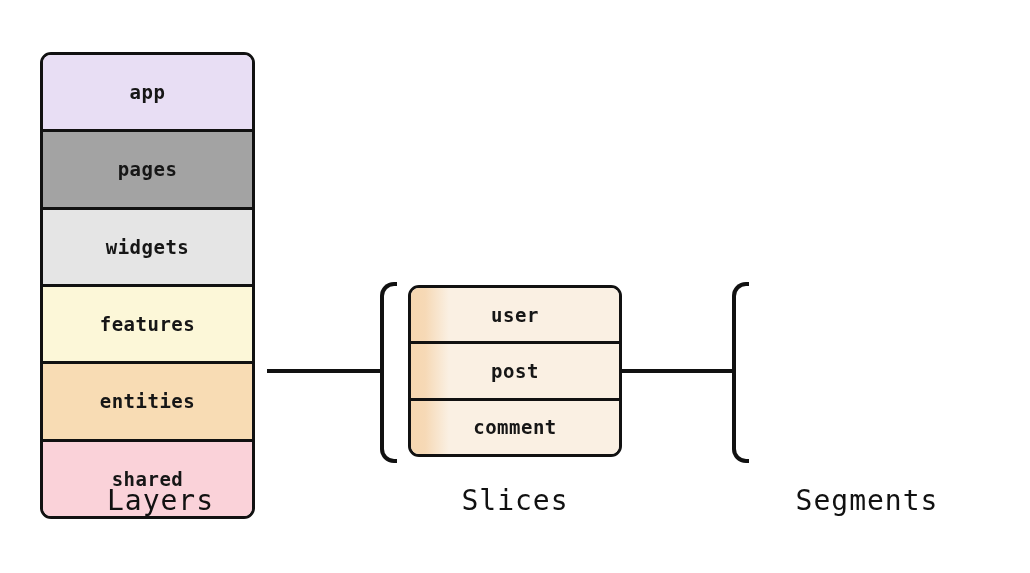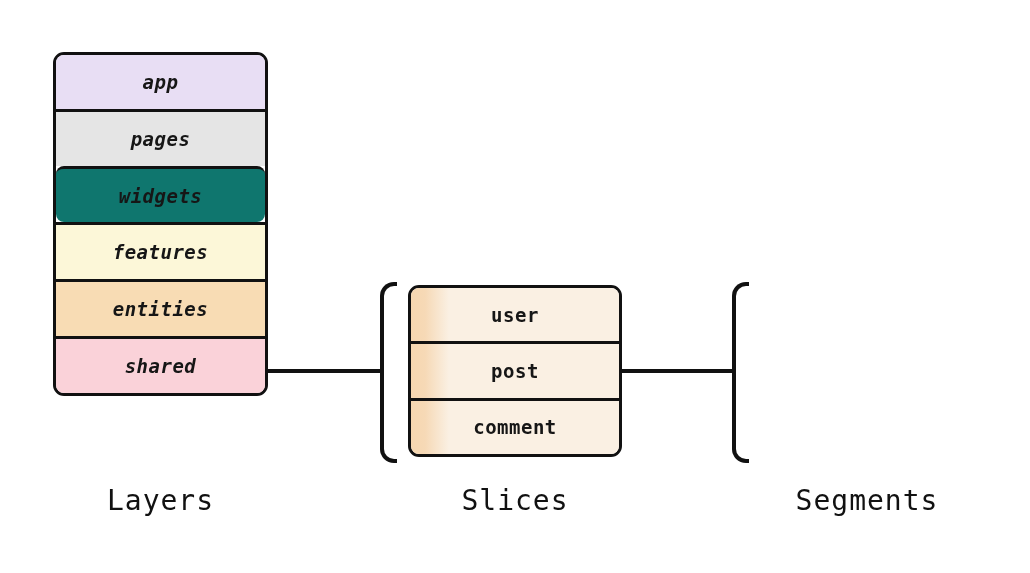--- a/index.html
+++ b/index.html
@@ -36,21 +36,21 @@
   }
   .stack .row + .row { border-top: 3px solid #111111; }
 
   .row.deprecated .row-label {
     text-decoration: line-through;
     text-decoration-thickness: 2px;
     text-decoration-color: #7d8fa0;
   }
 
   
-  .layers-box { left: 53px; top: 52px; width: 215px; height: 344px; font-style: italic; }
+  .layers-box { left: 40px; top: 52px; width: 215px; height: 467px; }
 
   
   .slices-box   { left: 408px; top: 285px; width: 214px; height: 172px; }
   .segments-box { left: 760px; top: 285px; width: 214px; height: 172px; }
 
   .slices-box .row {
     background: linear-gradient(90deg, #f6d7b0 0px, #f6d9b6 14px, #faf0e3 38px, #faf0e3 100%);
   }
   .segments-box .row {
     background: linear-gradient(90deg, #fcf0de 0px, #fdf3e5 12px, #fffefd 36px, #fffefd 100%);
@@ -95,24 +95,24 @@
 </style>
 </head>
 <body>
 
 <div class="canvas">
 
   <div class="stack layers-box">
     <div class="row" style="background: rgb(232, 222, 244);">
       <span class="row-label">app</span>
     </div>
-    <div class="row" style="background: #e5e5e5;">
+    <div class="row" style="background: #a3a3a3;">
       <span class="row-label">pages</span>
     </div>
-    <div class="row" style="background: #0f766e; border-radius: 8px;">
+    <div class="row" style="background: #e5e5e5;">
       <span class="row-label">widgets</span>
     </div>
     <div class="row" style="background: rgb(252, 247, 216);">
       <span class="row-label">features</span>
     </div>
     <div class="row" style="background: rgb(248, 220, 180);">
       <span class="row-label">entities</span>
     </div>
     <div class="row" style="background: rgb(250, 210, 217);">
       <span class="row-label">shared</span>

